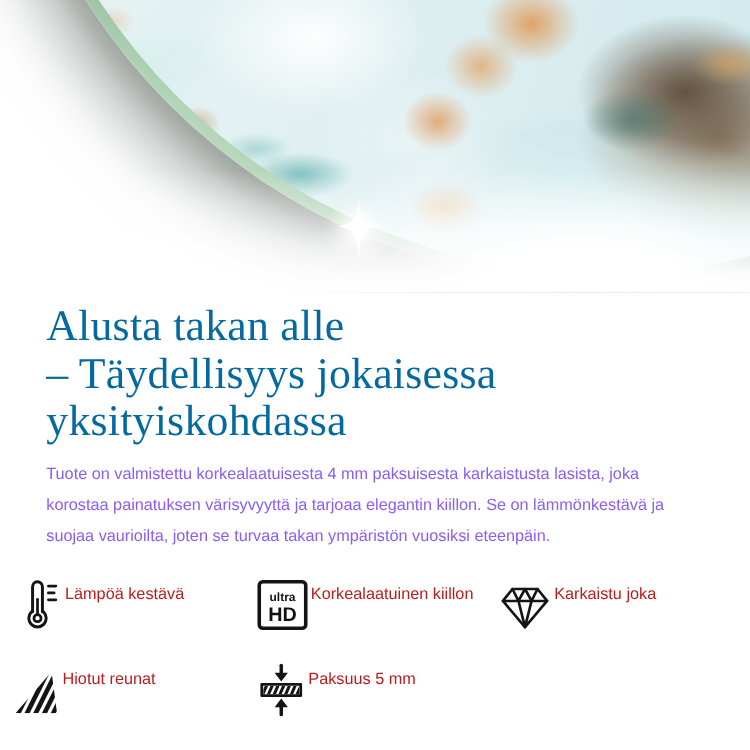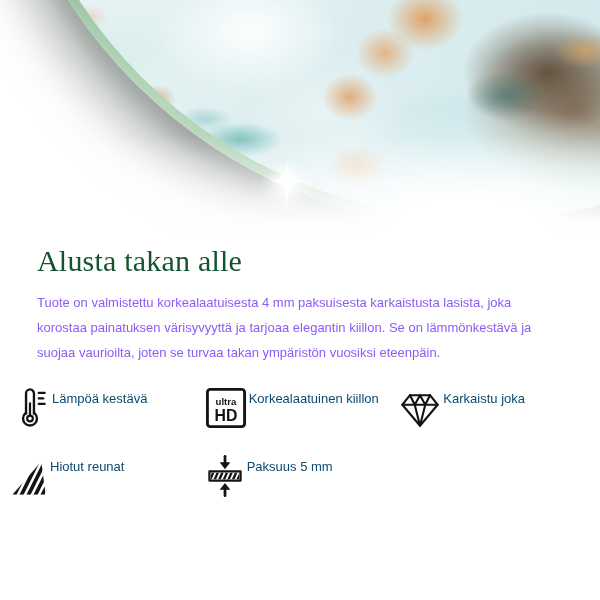--- a/index.html
+++ b/index.html
@@ -43,28 +43,28 @@
       linear-gradient(to bottom, rgba(255,255,255,0) 58%, rgba(255,255,255,.72) 88%, #ffffff 100%);
   }
   .sparkle{position:absolute;left:263px;top:158px;width:48px;height:58px;pointer-events:none;
     filter:drop-shadow(0 0 5px rgba(255,255,255,.95));}
   .sparkle-glow{position:absolute;left:252px;top:158px;width:70px;height:58px;pointer-events:none;
     background:radial-gradient(circle at 50% 50%, rgba(255,255,255,.9), rgba(255,255,255,0) 62%);}
   
   .content{padding:0 37px;}
   h1{
     margin:8px 0 0;font-family:"Liberation Serif", serif;font-weight:400;
-    font-size:30px;line-height:38px;color:#14532d;letter-spacing:.2px;
+    font-size:35px;line-height:38px;color:#0369a1;letter-spacing:.2px;
   }
   .body-text{margin:10px 0 0;font-size:13px;line-height:25px;color:#8b5cf6;max-width:530px;}
   
   .features{margin:16px 8px 0;display:grid;grid-template-columns:repeat(3,1fr);row-gap:18px;}
   .feature{display:flex;flex-direction:row;align-items:flex-start;}
   .icon-box{height:50px;display:flex;align-items:flex-end;justify-content:center;}
-  .feature-label{margin-top:10px;font-size:13px;color:#0c4a6e;text-align:center;}
+  .feature-label{margin-top:10px;font-size:13px;color:#b91c1c;text-align:center;}
   .ic{stroke:#141414;fill:none;stroke-linecap:round;stroke-linejoin:round;}
   .ic-fill{fill:#141414;stroke:none;}
   .badge-txt{fill:#111;font-family:"Liberation Sans",sans-serif;font-weight:700;}
 </style>
 </head>
 <body>
 
 <div class="hero">
   <div class="plate">
     <div class="plate-surface"></div>
@@ -72,20 +72,21 @@
   <div class="hero-fade"></div>
   <div class="sparkle-glow"></div>
   <svg class="sparkle" viewBox="0 0 48 58">
     <path d="M24 0 C25 17 26.5 20.5 41 23 C26.5 25.5 25 29 24 52 C23 29 21.5 25.5 7 23 C21.5 20.5 23 17 24 0 Z" fill="#ffffff" opacity="0.95"></path>
   </svg>
 </div>
 
 <div class="content">
   <h1>
     <span style="display:block">Alusta takan alle</span>
+    <span style="display:block">– Täydellisyys jokaisessa yksityiskohdassa</span>
   </h1>
   <p class="body-text">Tuote on valmistettu korkealaatuisesta 4 mm paksuisesta karkaistusta lasista, joka korostaa painatuksen värisyvyyttä ja tarjoaa elegantin kiillon. Se on lämmönkestävä ja suojaa vaurioilta, joten se turvaa takan ympäristön vuosiksi eteenpäin.</p>
 </div>
 
 <div class="features">
 
   <div class="feature">
     <div class="icon-box">
       <svg width="44" height="46" viewBox="0 0 48 48">
         <circle class="ic" cx="24" cy="35.5" r="7.6" stroke-width="2.6"></circle>

